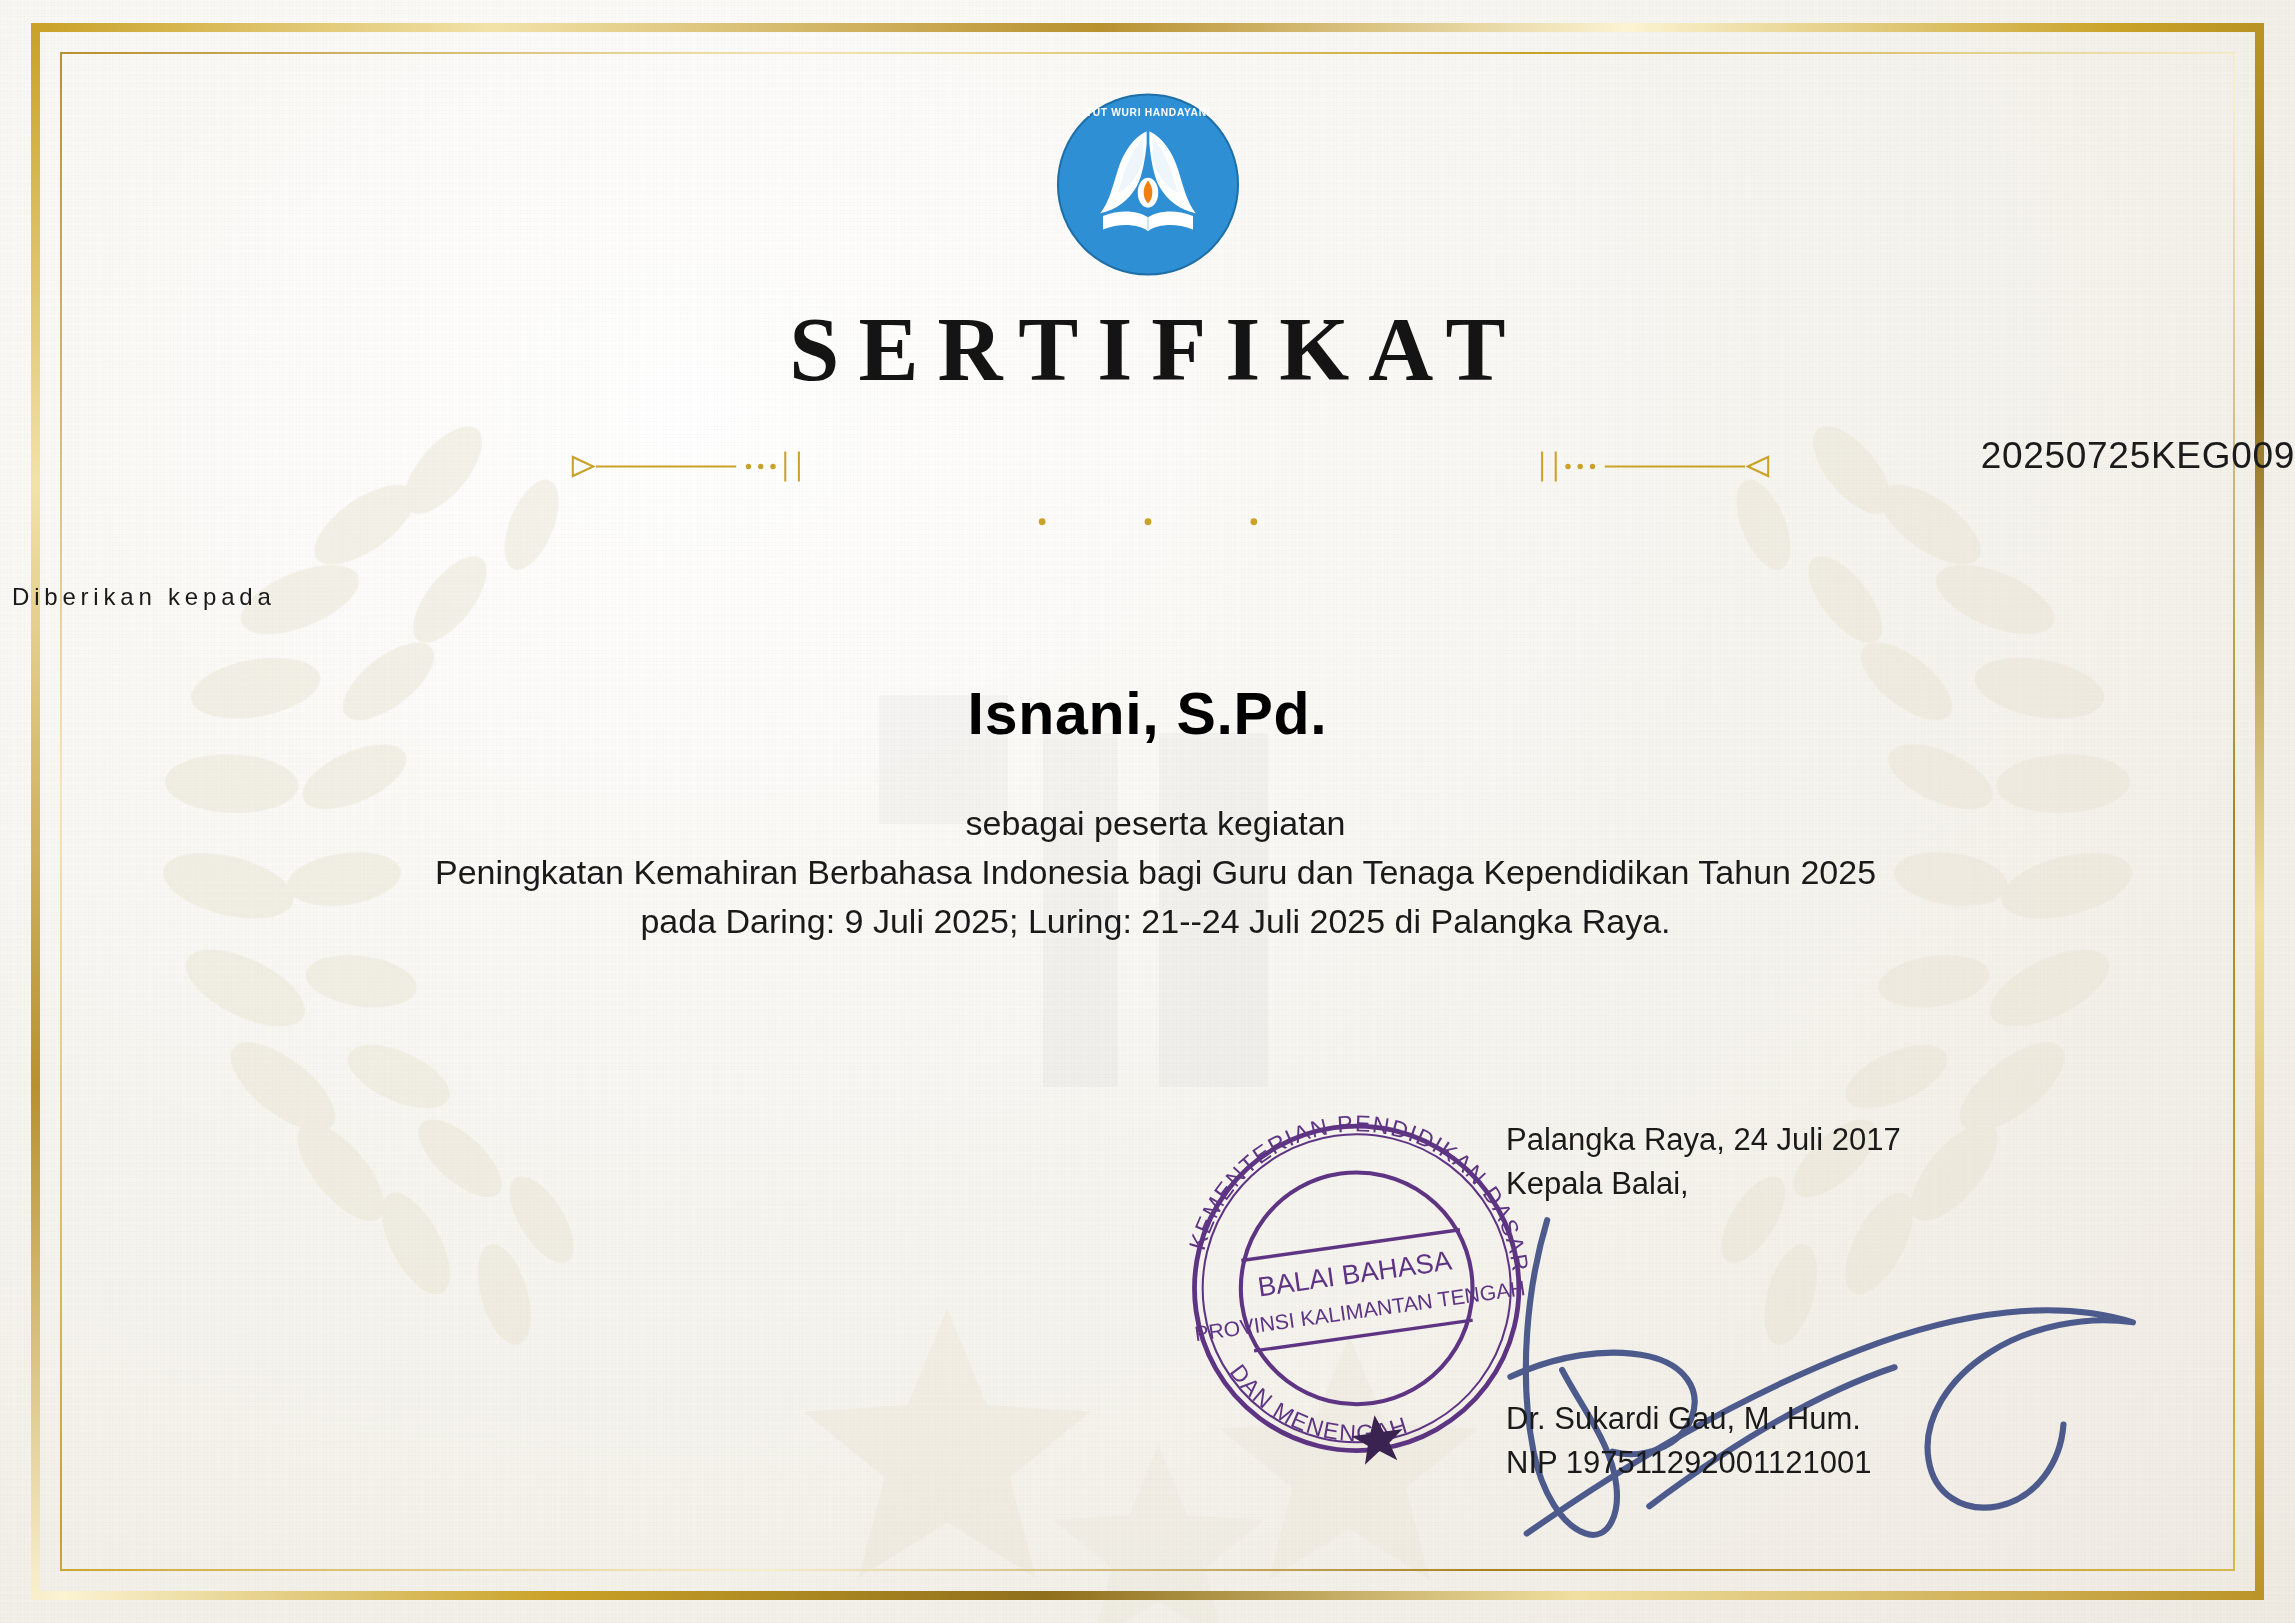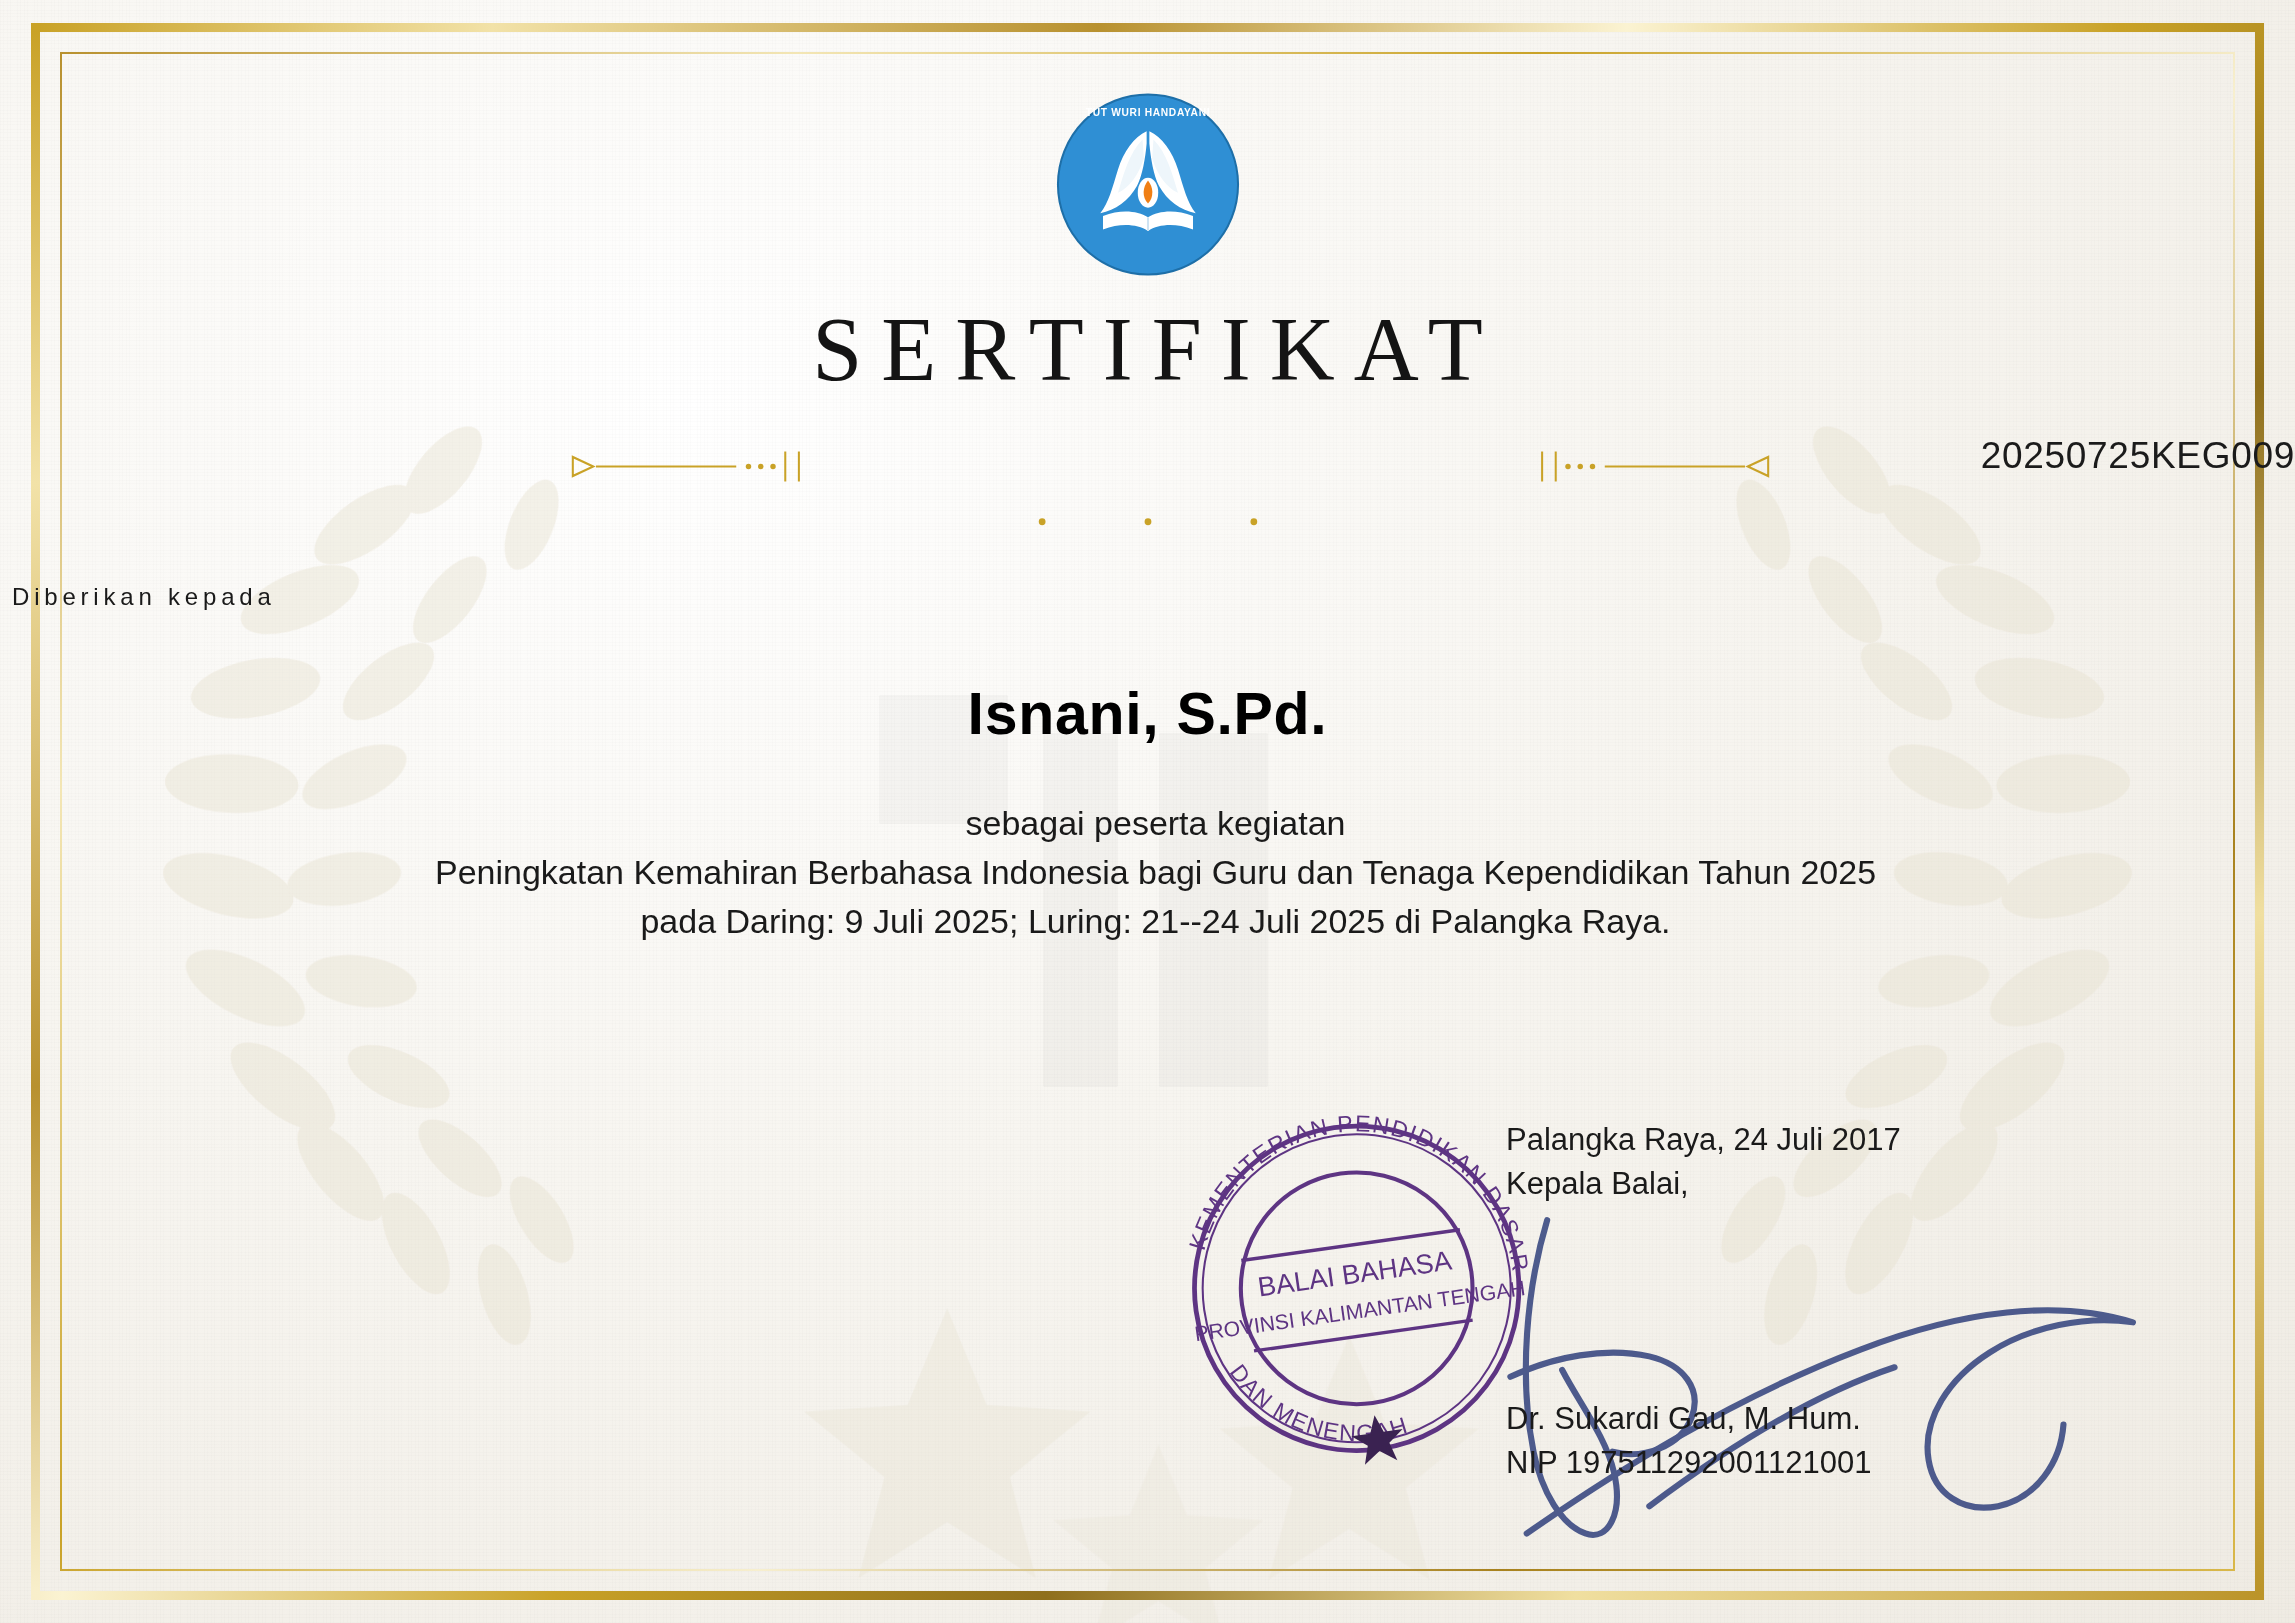--- a/index.html
+++ b/index.html
@@ -98,21 +98,21 @@
     position: absolute;
     left: 0;
     right: 0;
     top: 305px;
     text-align: center;
     font-family: "Liberation Serif", serif;
     font-size: 90px;
     letter-spacing: 19px;
     text-indent: 19px;
     color: #141414;
-    font-weight: 400;
+    font-weight: 700;
     line-height: 1;
   }
 
   .cert-number {
     position: absolute;
     left: 0;
     right: 0;
     top: 435px;
     text-align: right;
     font-size: 37px;

